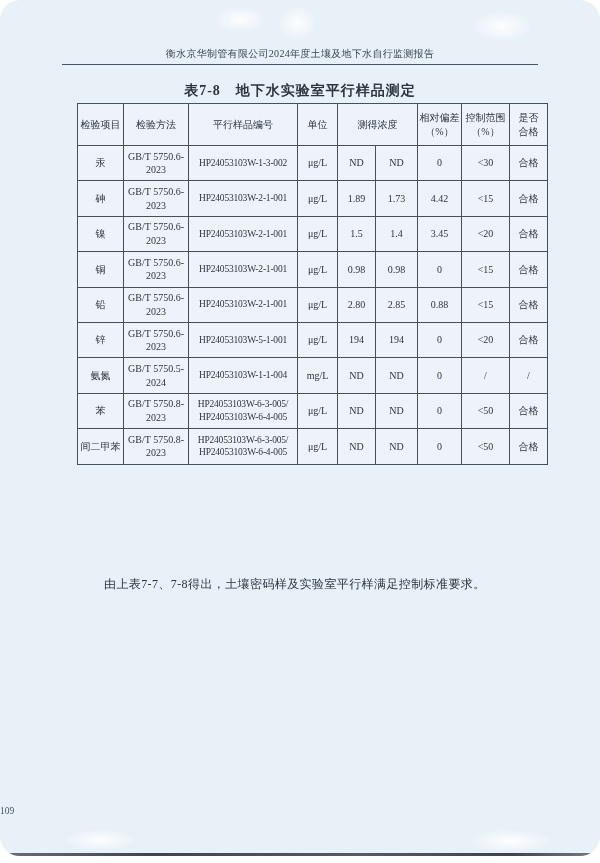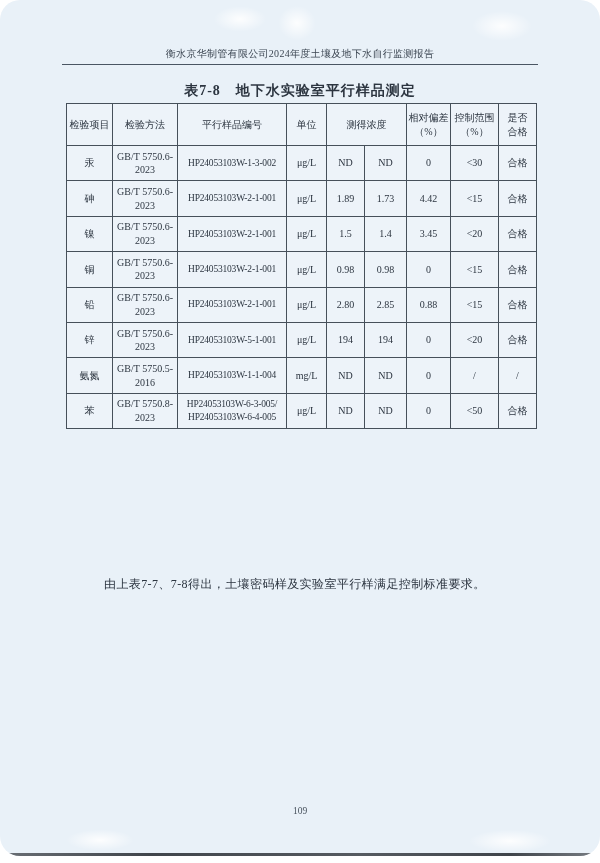--- a/index.html
+++ b/index.html
@@ -18,41 +18,41 @@
   }
   .header-rule{
     position:absolute;top:64px;left:62px;width:476px;height:1px;
     background:#4a5663;
   }
   .table-title{
     position:absolute;top:82px;left:0;width:100%;
     text-align:center;font-size:14px;font-weight:bold;letter-spacing:1px;
   }
   table.report{
-    position:absolute;top:103px;left:66px;width:470px;
+    position:absolute;top:103px;left:77px;width:470px;
     border-collapse:collapse;table-layout:fixed;
   }
   .report th,.report td{
     border:1px solid #46505a;
     text-align:center;vertical-align:middle;
     font-size:10px;line-height:1.35;padding:0 1px;
     white-space:pre-line;
     background:rgba(255,255,255,0.18);
   }
   .report th{font-weight:normal;}
   .report thead tr{height:42px;}
   .report tbody tr{height:35.4px;}
   .report td.cell-sample{font-size:9.5px;letter-spacing:-.2px;}
   .footnote{
     position:absolute;top:576px;left:104px;
     font-size:12px;color:#2c3540;letter-spacing:.4px;
   }
   .page-number{
     position:absolute;top:806px;left:0;width:100%;
-    text-align:center;font-size:9.5px;color:#49535e;
+    font-size:9.5px;color:#49535e;
   }
   .bottom-edge{
     position:absolute;bottom:0;left:0;width:100%;height:3px;
     background:linear-gradient(90deg,#6a6f75,#40454b 25%,#565b61 60%,#3f444a 85%,#7a7f85);
   }
   .artifact{
     position:absolute;pointer-events:none;
     background:radial-gradient(closest-side,rgba(255,255,255,.9),rgba(255,255,255,0) 75%);
   }
 </style>
@@ -168,31 +168,44 @@
       <td>μg/L</td>
       <td>194</td>
       <td>194</td>
       <td>0</td>
       <td>&lt;20</td>
       <td>合格</td>
     </tr>
         <tr>
       <td>氨氮</td>
       <td>GB/T 5750.5-
-2016</td>
+2024</td>
       <td class="cell-sample">HP24053103W-1-1-004</td>
       <td>mg/L</td>
       <td>ND</td>
       <td>ND</td>
       <td>0</td>
       <td>/</td>
       <td>/</td>
     </tr>
         <tr>
       <td>苯</td>
+      <td>GB/T 5750.8-
+2023</td>
+      <td class="cell-sample">HP24053103W-6-3-005/
+HP24053103W-6-4-005</td>
+      <td>μg/L</td>
+      <td>ND</td>
+      <td>ND</td>
+      <td>0</td>
+      <td>&lt;50</td>
+      <td>合格</td>
+    </tr>
+        <tr>
+      <td>间二甲苯</td>
       <td>GB/T 5750.8-
 2023</td>
       <td class="cell-sample">HP24053103W-6-3-005/
 HP24053103W-6-4-005</td>
       <td>μg/L</td>
       <td>ND</td>
       <td>ND</td>
       <td>0</td>
       <td>&lt;50</td>
       <td>合格</td>

